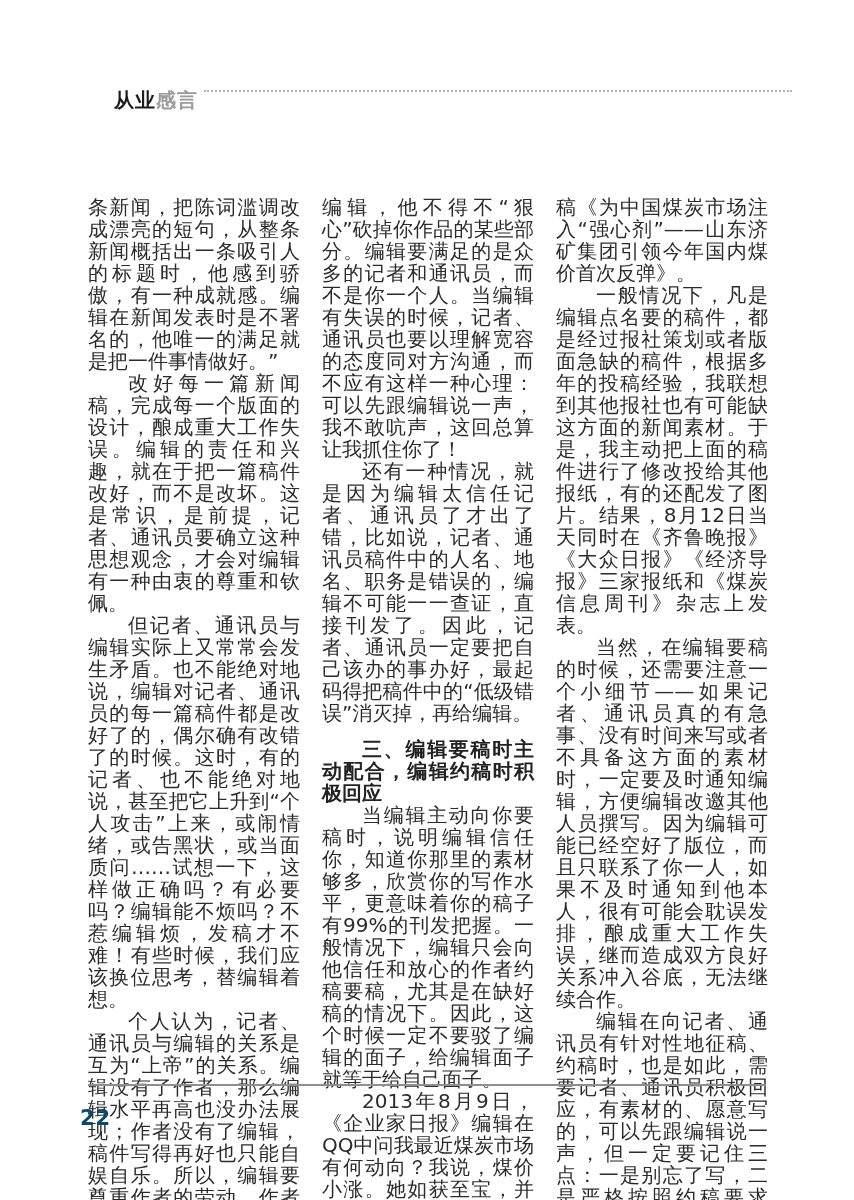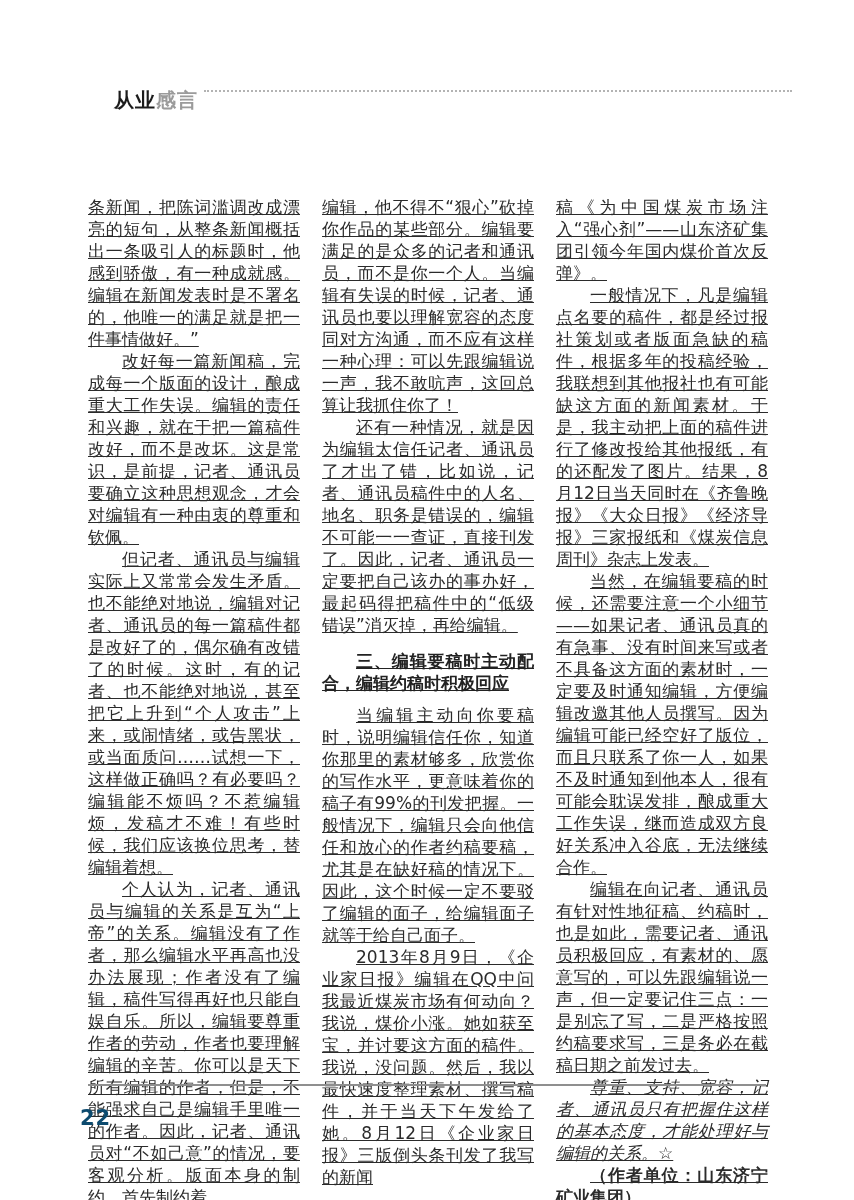--- a/index.html
+++ b/index.html
@@ -55,35 +55,33 @@
     width: 678px;
     display: flex;
     gap: 22px;
   }
   .column {
     flex: 0 0 212px;
     width: 212px;
   }
   .column p {
     margin: 0;
-    font-size: 17px;
+    font-size: 20px;
     line-height: 22px;
     color: #2b2b2b;
     text-align: justify;
     text-justify: inter-ideograph;
     text-indent: 2em;
     word-break: break-all;
-    text-decoration: underline;
   }
   .column p.noindent { text-indent: 0; }
   .column p.heading {
     font-weight: bold;
     color: #222222;
     margin-top: 14px;
-    margin-bottom: 10px;
   }
   .column p.closing { font-style: italic; }
   .column p.author  { font-weight: bold; }
 
   
   .bottom-rule {
     position: absolute;
     left: 88px;
     top: 1084px;
     width: 678px;

